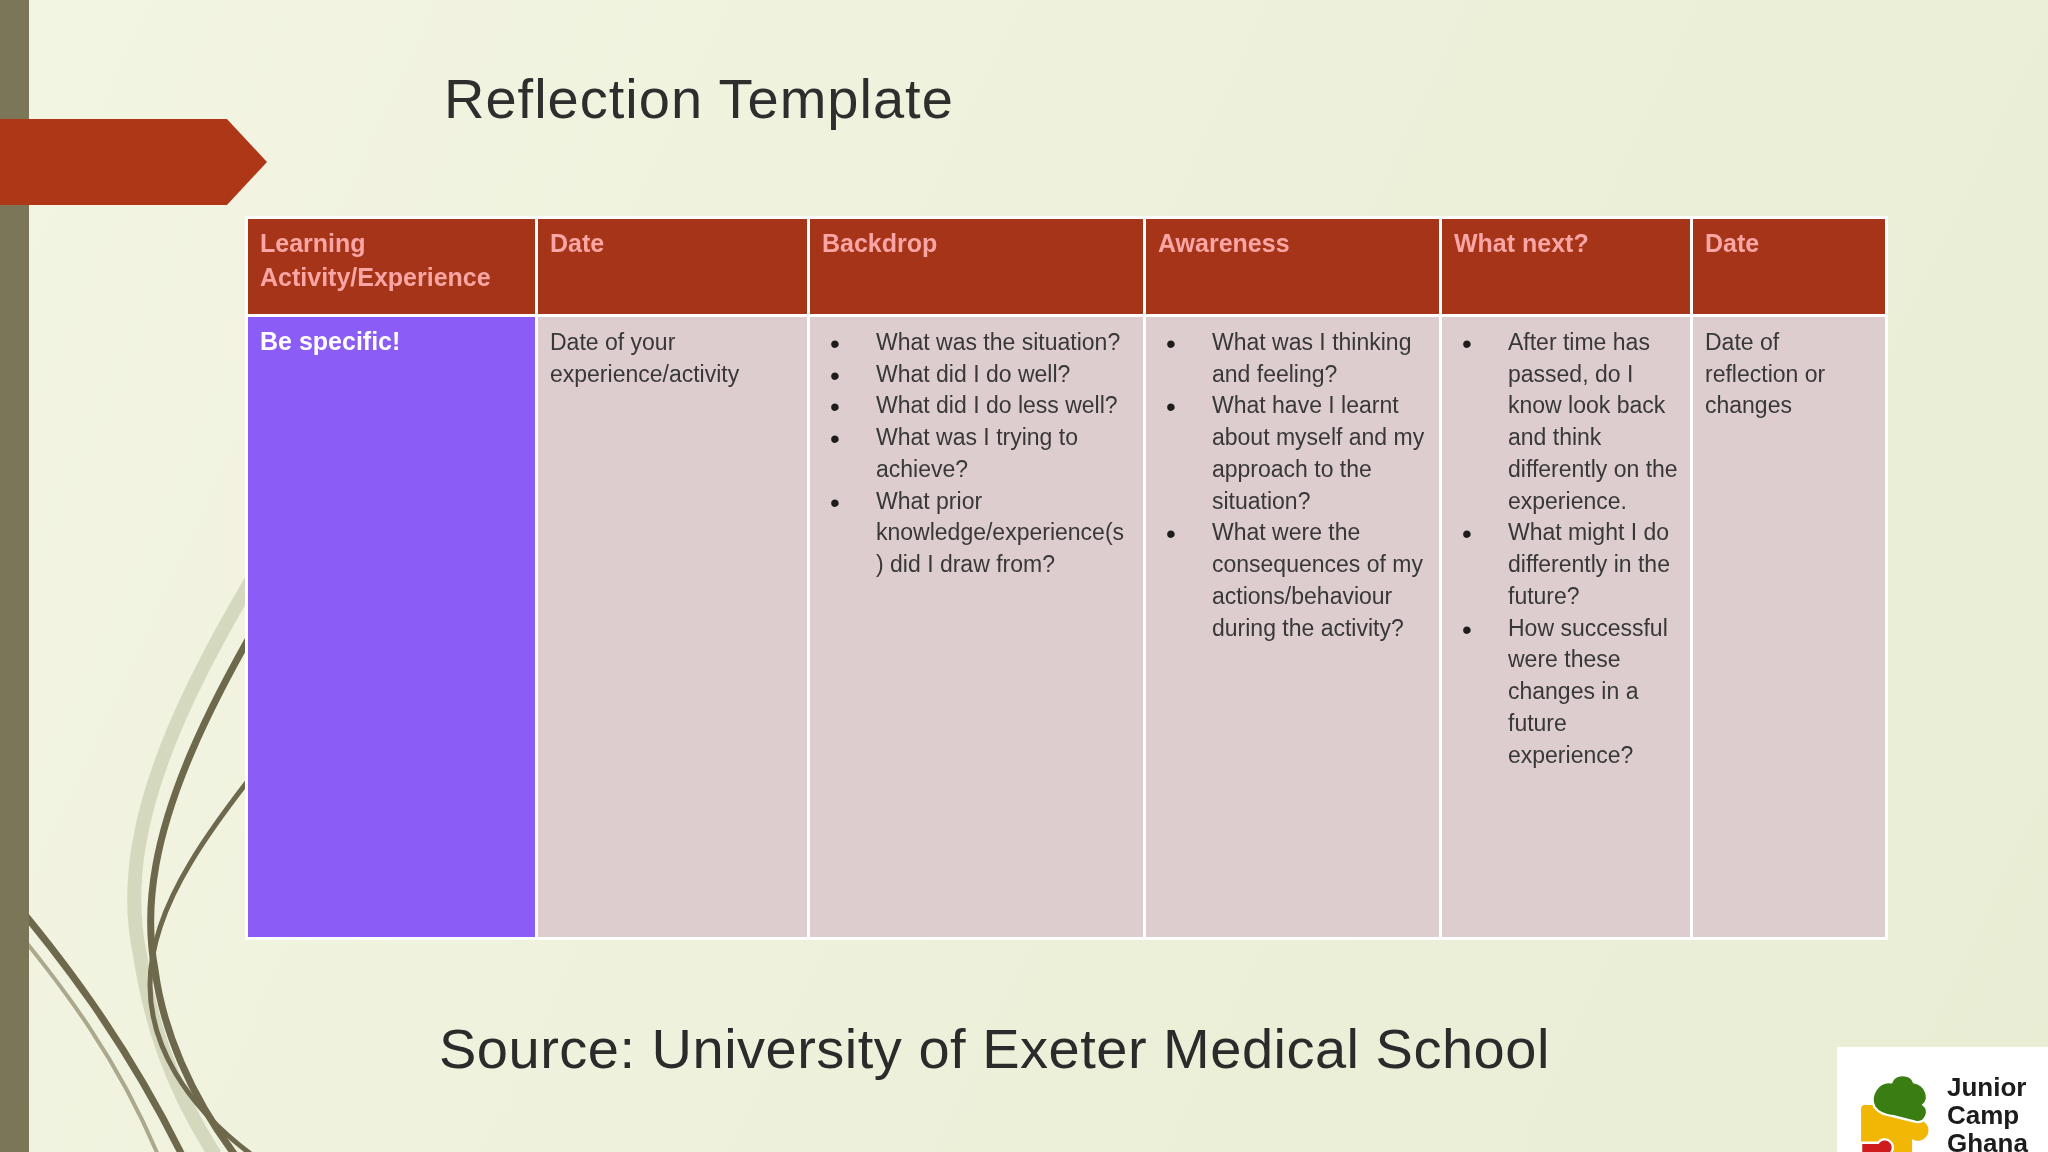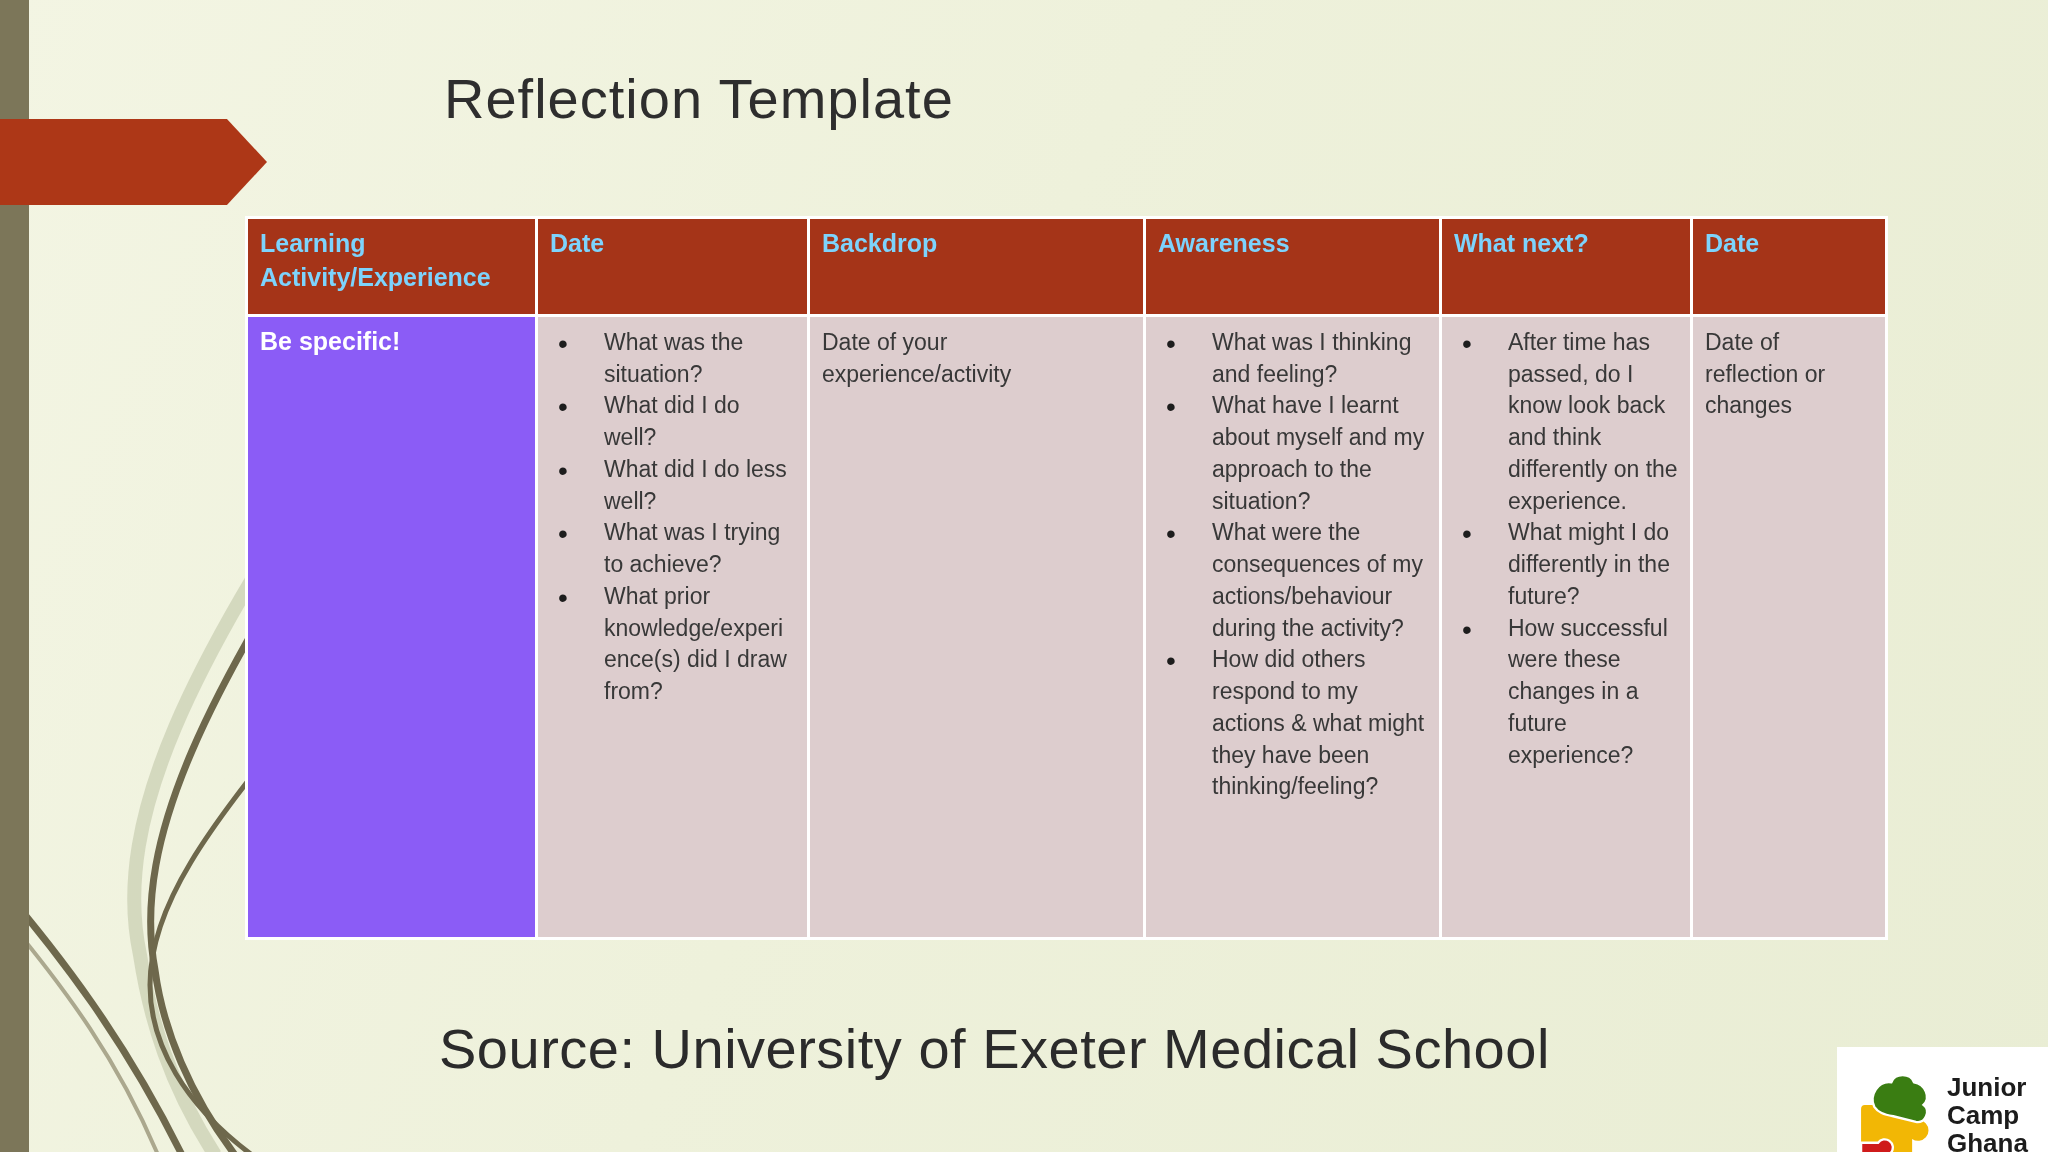--- a/index.html
+++ b/index.html
@@ -32,21 +32,21 @@
   
   .rtable{
     position:absolute;left:245px;top:216px;
     display:grid;
     grid-template-columns:287px 269px 333px 293px 248px 192px;
     grid-template-rows:95px 620px;
     gap:3px;padding:3px;background:#ffffff;
   }
   .cell{overflow:hidden;}
   .cell.head{
-    background:#a53418;color:#7dd3fc;
+    background:#a53418;color:#fca5a5;
     font-weight:bold;font-size:25px;line-height:1.35;
     padding:8px 12px;
   }
   .cell.redbody{
     background:#8b5cf6;color:#ffffff;
     font-weight:bold;font-size:25px;
     padding:10px 12px;
   }
   .cell.pink{
     background:#ddcdce;color:#383838;
@@ -103,38 +103,37 @@
 
     <div class="cell head">Learning Activity/Experience</div>
     <div class="cell head">Date</div>
     <div class="cell head">Backdrop</div>
     <div class="cell head">Awareness</div>
     <div class="cell head">What next?</div>
     <div class="cell head">Date</div>
 
     <div class="cell redbody">Be specific!</div>
 
+    <div class="cell pink">Date of your experience/activity</div>
+
     <div class="cell pink">
       <ul>
         <li>What was the situation?</li>
         <li>What did I do well?</li>
         <li>What did I do less well?</li>
         <li>What was I trying to achieve?</li>
         <li>What prior knowledge/experience(s) did I draw from?</li>
       </ul>
     </div>
 
-    <div class="cell pink">Date of your experience/activity</div>
-
     <div class="cell pink">
       <ul>
         <li>What was I thinking and feeling?</li>
         <li>What have I learnt about myself and my approach to the situation?</li>
         <li>What were the consequences of my actions/behaviour during the activity?</li>
-        <li>How did others respond to my actions &amp; what might they have been thinking/feeling?</li>
       </ul>
     </div>
 
     <div class="cell pink">
       <ul>
         <li>After time has passed, do I know look back and think differently on the experience.</li>
         <li>What might I do differently in the future?</li>
         <li>How successful were these changes in a future experience?</li>
       </ul>
     </div>

